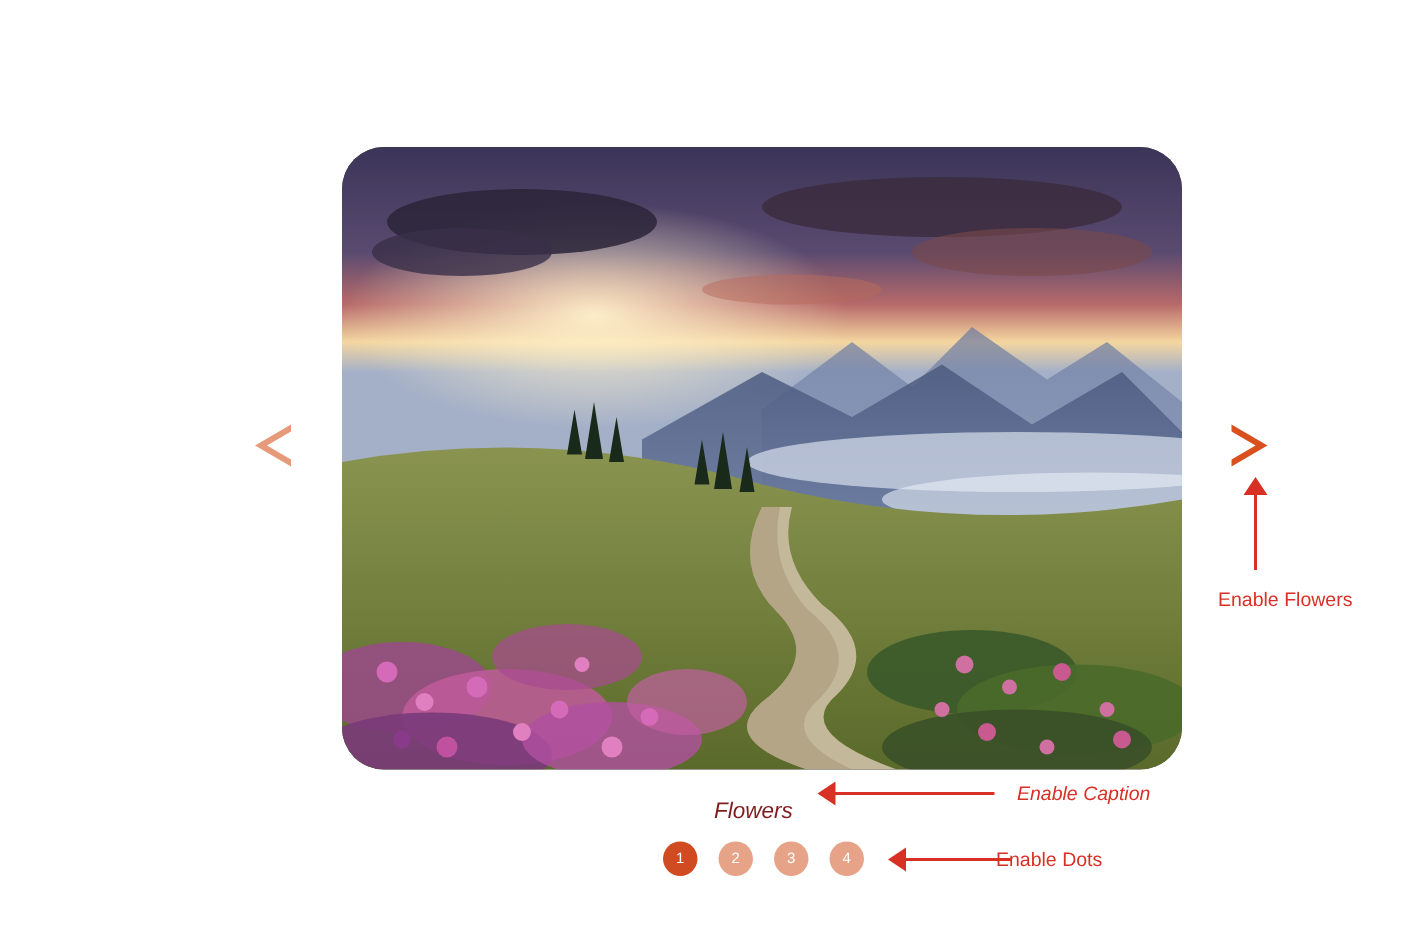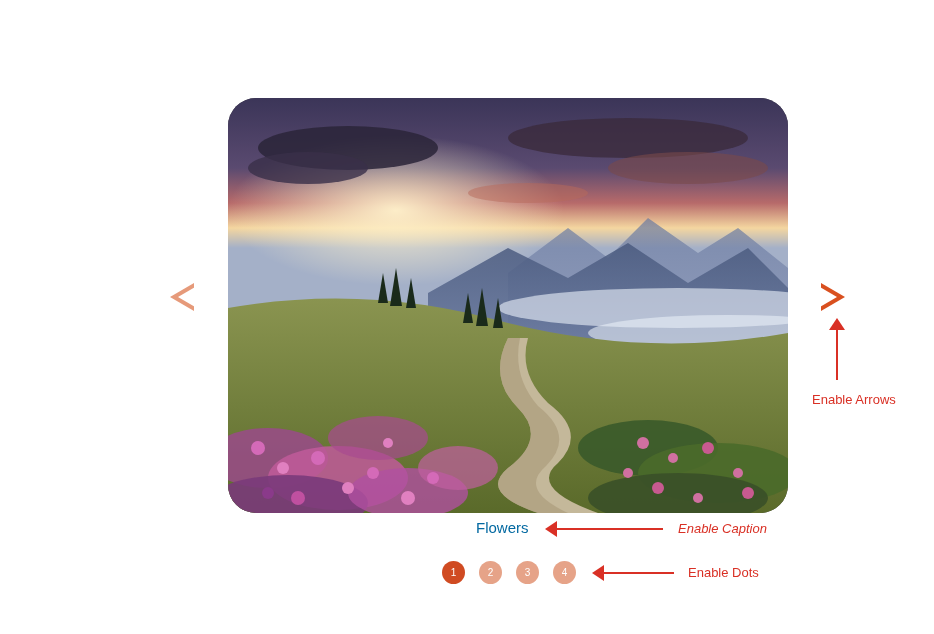--- a/index.html
+++ b/index.html
@@ -65,23 +65,24 @@
       top: -14px;
       width: 0;
       height: 0;
       border-top: 14px solid transparent;
       border-bottom: 14px solid transparent;
       border-left: 24px solid #ffffff;
     }
     .caption {
       position: absolute;
       left: 476px;
-      top: 519px;
+      top: 532px;
       font-size: 15px;
-      color: #0369a1;
+      color: #7f1d1d;
+      font-style: italic;
     }
     .dots-container {
       position: absolute;
       left: 442px;
       top: 561px;
       display: flex;
       gap: 14px;
     }
     .dot {
       width: 23px;
@@ -160,21 +161,21 @@
       position: absolute;
       left: 592px;
       top: 565px;
       width: 0;
       height: 0;
       border-top: 8px solid transparent;
       border-bottom: 8px solid transparent;
       border-right: 12px solid #d93025;
     }
     .anno-dots-label {
-      left: 688px;
+      left: 664px;
       top: 565px;
       text-align: center;
     }
   </style>
 </head>
 <body>
 
 <div class="carousel-container">
   <svg class="landscape-svg" viewBox="0 0 560 415" preserveAspectRatio="xMidYMid slice">
     <defs>
@@ -263,21 +264,21 @@
 
 <div class="dots-container">
   <div class="dot active">1</div>
   <div class="dot">2</div>
   <div class="dot">3</div>
   <div class="dot">4</div>
 </div>
 
 <div class="anno-arrows-head"></div>
 <div class="anno-arrows-line"></div>
-<div class="annotation anno-arrows-label">Enable Arrows</div>
+<div class="annotation anno-arrows-label">Enable Flowers</div>
 
 <div class="anno-caption-head"></div>
 <div class="anno-caption-line"></div>
 <div class="annotation anno-caption-label">Enable Caption</div>
 
 <div class="anno-dots-head"></div>
 <div class="anno-dots-line"></div>
 <div class="annotation anno-dots-label">Enable Dots</div>
 
 </body></html>

